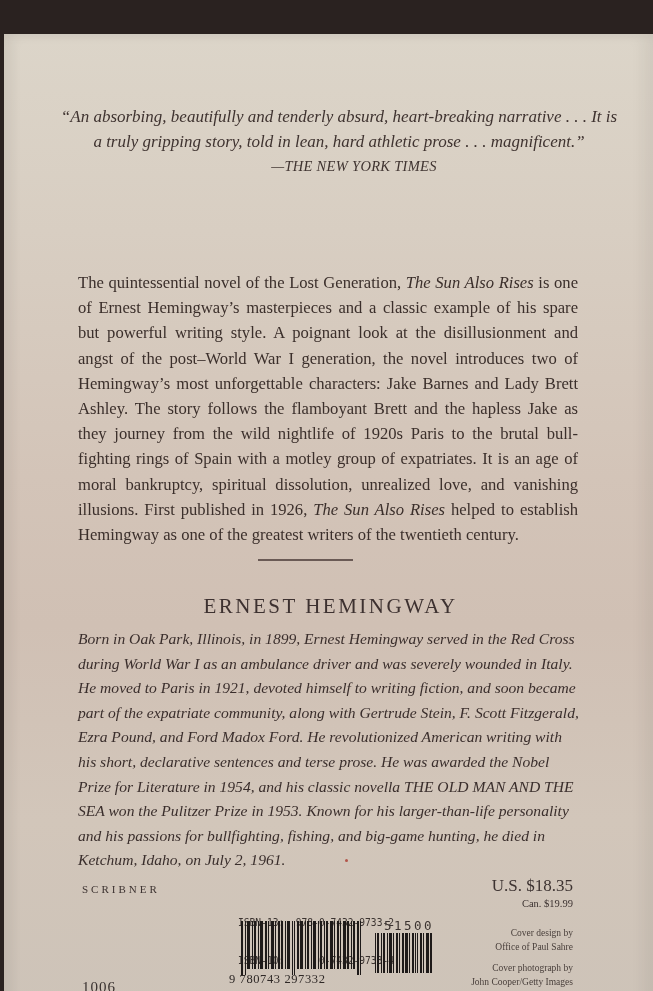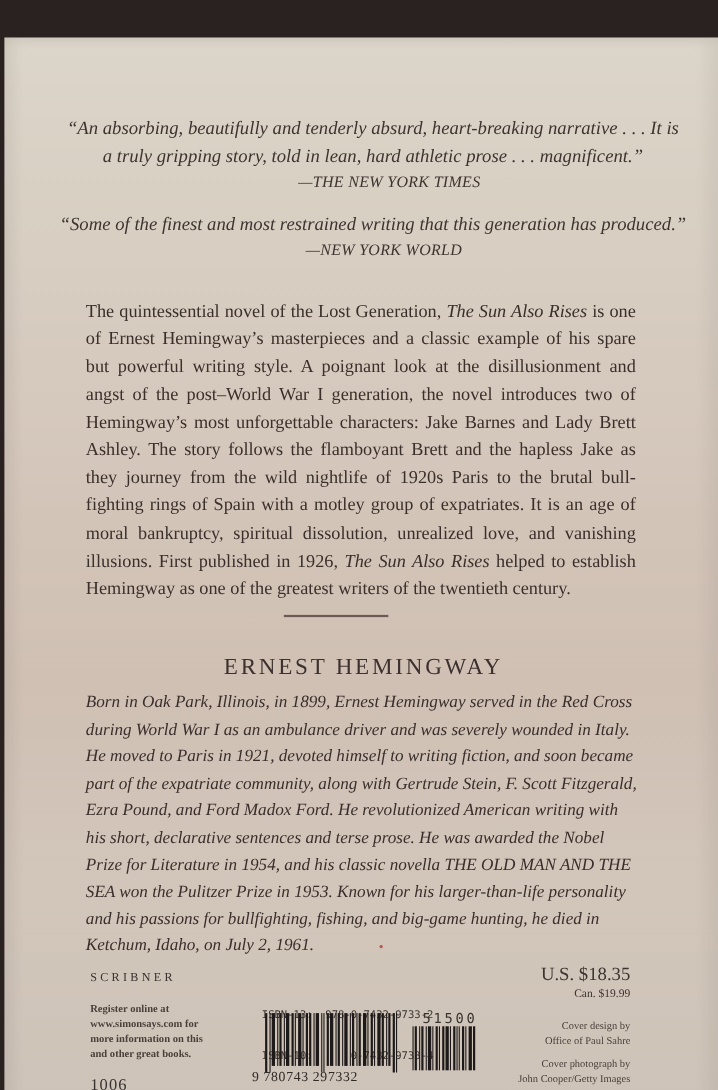--- a/index.html
+++ b/index.html
@@ -43,44 +43,34 @@
 <body>
 
 <div class="cover">
 
   <div class="abs quote" style="top:70px;">
     <div>“An absorbing, beautifully and tenderly absurd, heart-breaking narrative . . . It is</div>
     <div>a truly gripping story, told in lean, hard athletic prose . . . magnificent.”</div>
     <div class="attrib" style="padding-left:30px;">—THE NEW YORK TIMES</div>
   </div>
 
-  <div class="abs quote" style="top:157px;">
-    <div>“Some of the finest and most restrained writing that this generation has produced.”</div>
-    <div class="attrib" style="padding-left:20px;">—NEW YORK WORLD</div>
-  </div>
 
   <div class="abs desc" style="top:236px;">
     <span>The quintessential novel of the Lost Generation, </span><i>The Sun Also Rises</i><span> is one of Ernest Hemingway’s masterpieces and a classic example of his spare but powerful writing style. A poignant look at the disillusionment and angst of the post–World War I generation, the novel introduces two of Hemingway’s most unforgettable characters: Jake Barnes and Lady Brett Ashley. The story follows the flamboyant Brett and the hapless Jake as they journey from the wild nightlife of 1920s Paris to the brutal bull-fighting rings of Spain with a motley group of expatriates. It is an age of moral bankruptcy, spiritual dissolution, unrealized love, and vanishing illusions. First published in 1926, </span><i>The Sun Also Rises</i><span> helped to establish Hemingway as one of the greatest writers of the twentieth century.</span>
   </div>
 
   <div class="abs rule"></div>
 
   <div class="abs author-title">ERNEST HEMINGWAY</div>
 
   <div class="abs bio">Born in Oak Park, Illinois, in 1899, Ernest Hemingway served in the Red Cross during World War I as an ambulance driver and was severely wounded in Italy. He moved to Paris in 1921, devoted himself to writing fiction, and soon became part of the expatriate community, along with Gertrude Stein, F. Scott Fitzgerald, Ezra Pound, and Ford Madox Ford. He revolutionized American writing with his short, declarative sentences and terse prose. He was awarded the Nobel Prize for Literature in 1954, and his classic novella THE OLD MAN AND THE SEA won the Pulitzer Prize in 1953. Known for his larger-than-life personality and his passions for bullfighting, fishing, and big-game hunting, he died in Ketchum, Idaho, on July 2, 1961.</div>
 
   <div class="abs dot"></div>
 
   <div class="abs publisher">SCRIBNER</div>
-  <div class="abs register">
-    <div>Register online at</div>
-    <div>www.simonsays.com for</div>
-    <div>more information on this</div>
-    <div>and other great books.</div>
-  </div>
   <div class="abs code">1006</div>
 
   <div class="abs isbn-block">
     <div><span>ISBN-13:</span>  <span>978-0-7432-9733-2</span></div>
     <div><span>ISBN-10:</span>      <span>0-7432-9733-4</span></div>
   </div>
 
   <div class="abs barcode">
     <span style="width:2px;height:54px"></span>
       <span style="width:1px;height:54px"></span>

